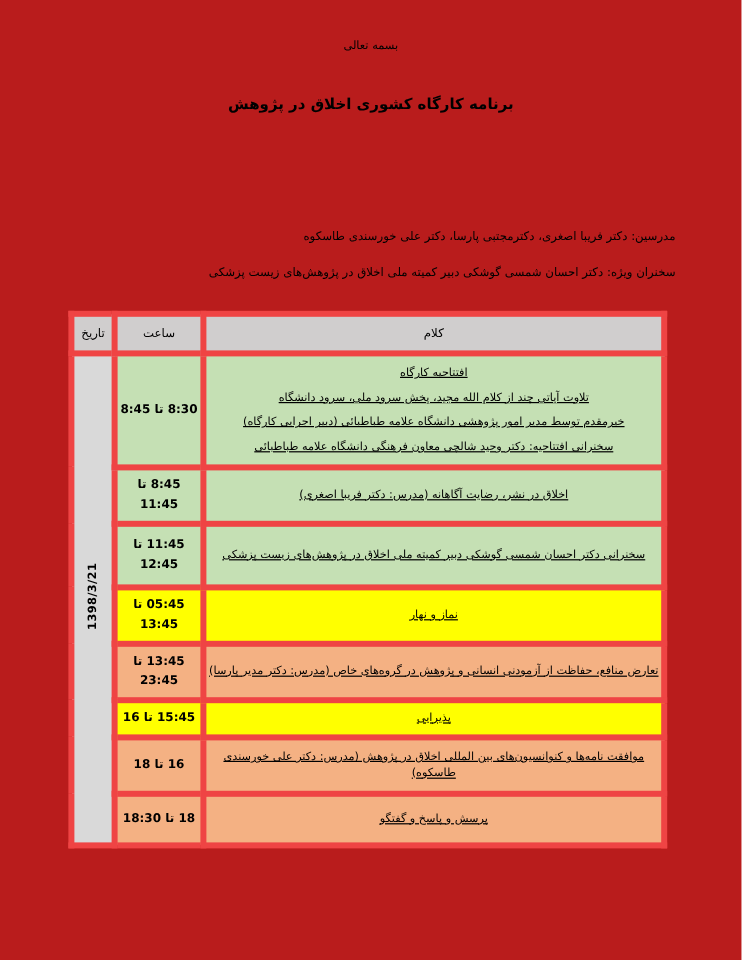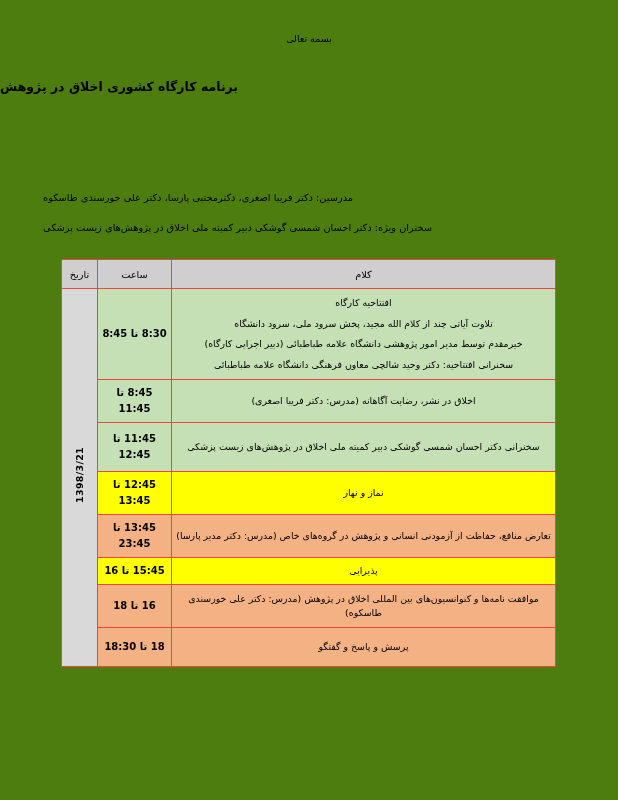--- a/index.html
+++ b/index.html
@@ -14,42 +14,42 @@
     font-family: "DejaVu Sans", "Liberation Sans", sans-serif;
     color: #000000;
     position: relative;
     overflow: hidden;
   }
 
   .page {
     width: 618px;
     height: 800px;
     position: relative;
-    background: #4d7c0f;
+    background: #b91c1c;
     box-sizing: border-box;
   }
 
   
   .bismillah {
     position: absolute;
     top: 33px;
     right: 0;
     left: 0;
     text-align: center;
     font-size: 9.5px;
     color: #000;
     letter-spacing: 0;
   }
 
   .titles {
     position: absolute;
     top: 80px;
     right: 0;
     left: 0;
-    text-align: left;
+    text-align: center;
   }
   .title-main {
     font-size: 12.5px;
     font-weight: bold;
     line-height: 1.1;
     margin-bottom: 21px;
   }
   .title-sub {
     font-size: 12px;
     font-weight: bold;
@@ -61,21 +61,21 @@
     font-weight: bold;
     line-height: 1.1;
   }
 
   
   .meta {
     position: absolute;
     top: 192px;
     right: 55px;
     left: 43px;
-    text-align: left;
+    text-align: right;
   }
   .meta-line {
     font-size: 9.8px;
     line-height: 1.2;
     margin-bottom: 18px;
     white-space: nowrap;
   }
 
   
   .sched-wrap {
@@ -85,21 +85,21 @@
     width: 494px;
   }
   table.sched {
     border-collapse: collapse;
     width: 494px;
     table-layout: fixed;
     direction: rtl;
   }
   table.sched th,
   table.sched td {
-    border: 1px solid #ef4444;
+    border: 5px solid #ef4444;
     padding: 0;
     vertical-align: middle;
     text-align: center;
   }
 
   col.c-date  { width: 36px; }
   col.c-time  { width: 74px; }
   col.c-title { width: 384px; }
 
   thead th {
@@ -128,20 +128,21 @@
     font-weight: bold;
     line-height: 1.55;
     padding: 3px 2px;
     direction: rtl;
   }
   td.title-cell {
     font-size: 9.4px;
     line-height: 1.45;
     padding: 6px 8px;
     text-align: center;
+    text-decoration: underline;
   }
   td.title-cell .ln {
     display: block;
     margin: 7px 0;
   }
   td.title-cell.single .ln {
     margin: 0;
   }
 
   
@@ -218,21 +219,21 @@
             <td class="time-cell bg-green">
               <div>11:45 تا</div>
               <div>12:45</div>
             </td>
           </tr>
           <tr class="r3">
             <td class="title-cell bg-yellow single">
               <span class="ln">نماز و نهار</span>
             </td>
             <td class="time-cell bg-yellow">
-              <div>12:45 تا</div>
+              <div>05:45 تا</div>
               <div>13:45</div>
             </td>
           </tr>
           <tr class="r4">
             <td class="title-cell bg-orange single">
               <span class="ln">تعارض منافع، حفاظت از آزمودنی انسانی و پژوهش در گروه‌های خاص (مدرس: دکتر مدیر پارسا)</span>
             </td>
             <td class="time-cell bg-orange">
               <div>13:45 تا</div>
               <div>23:45</div>

